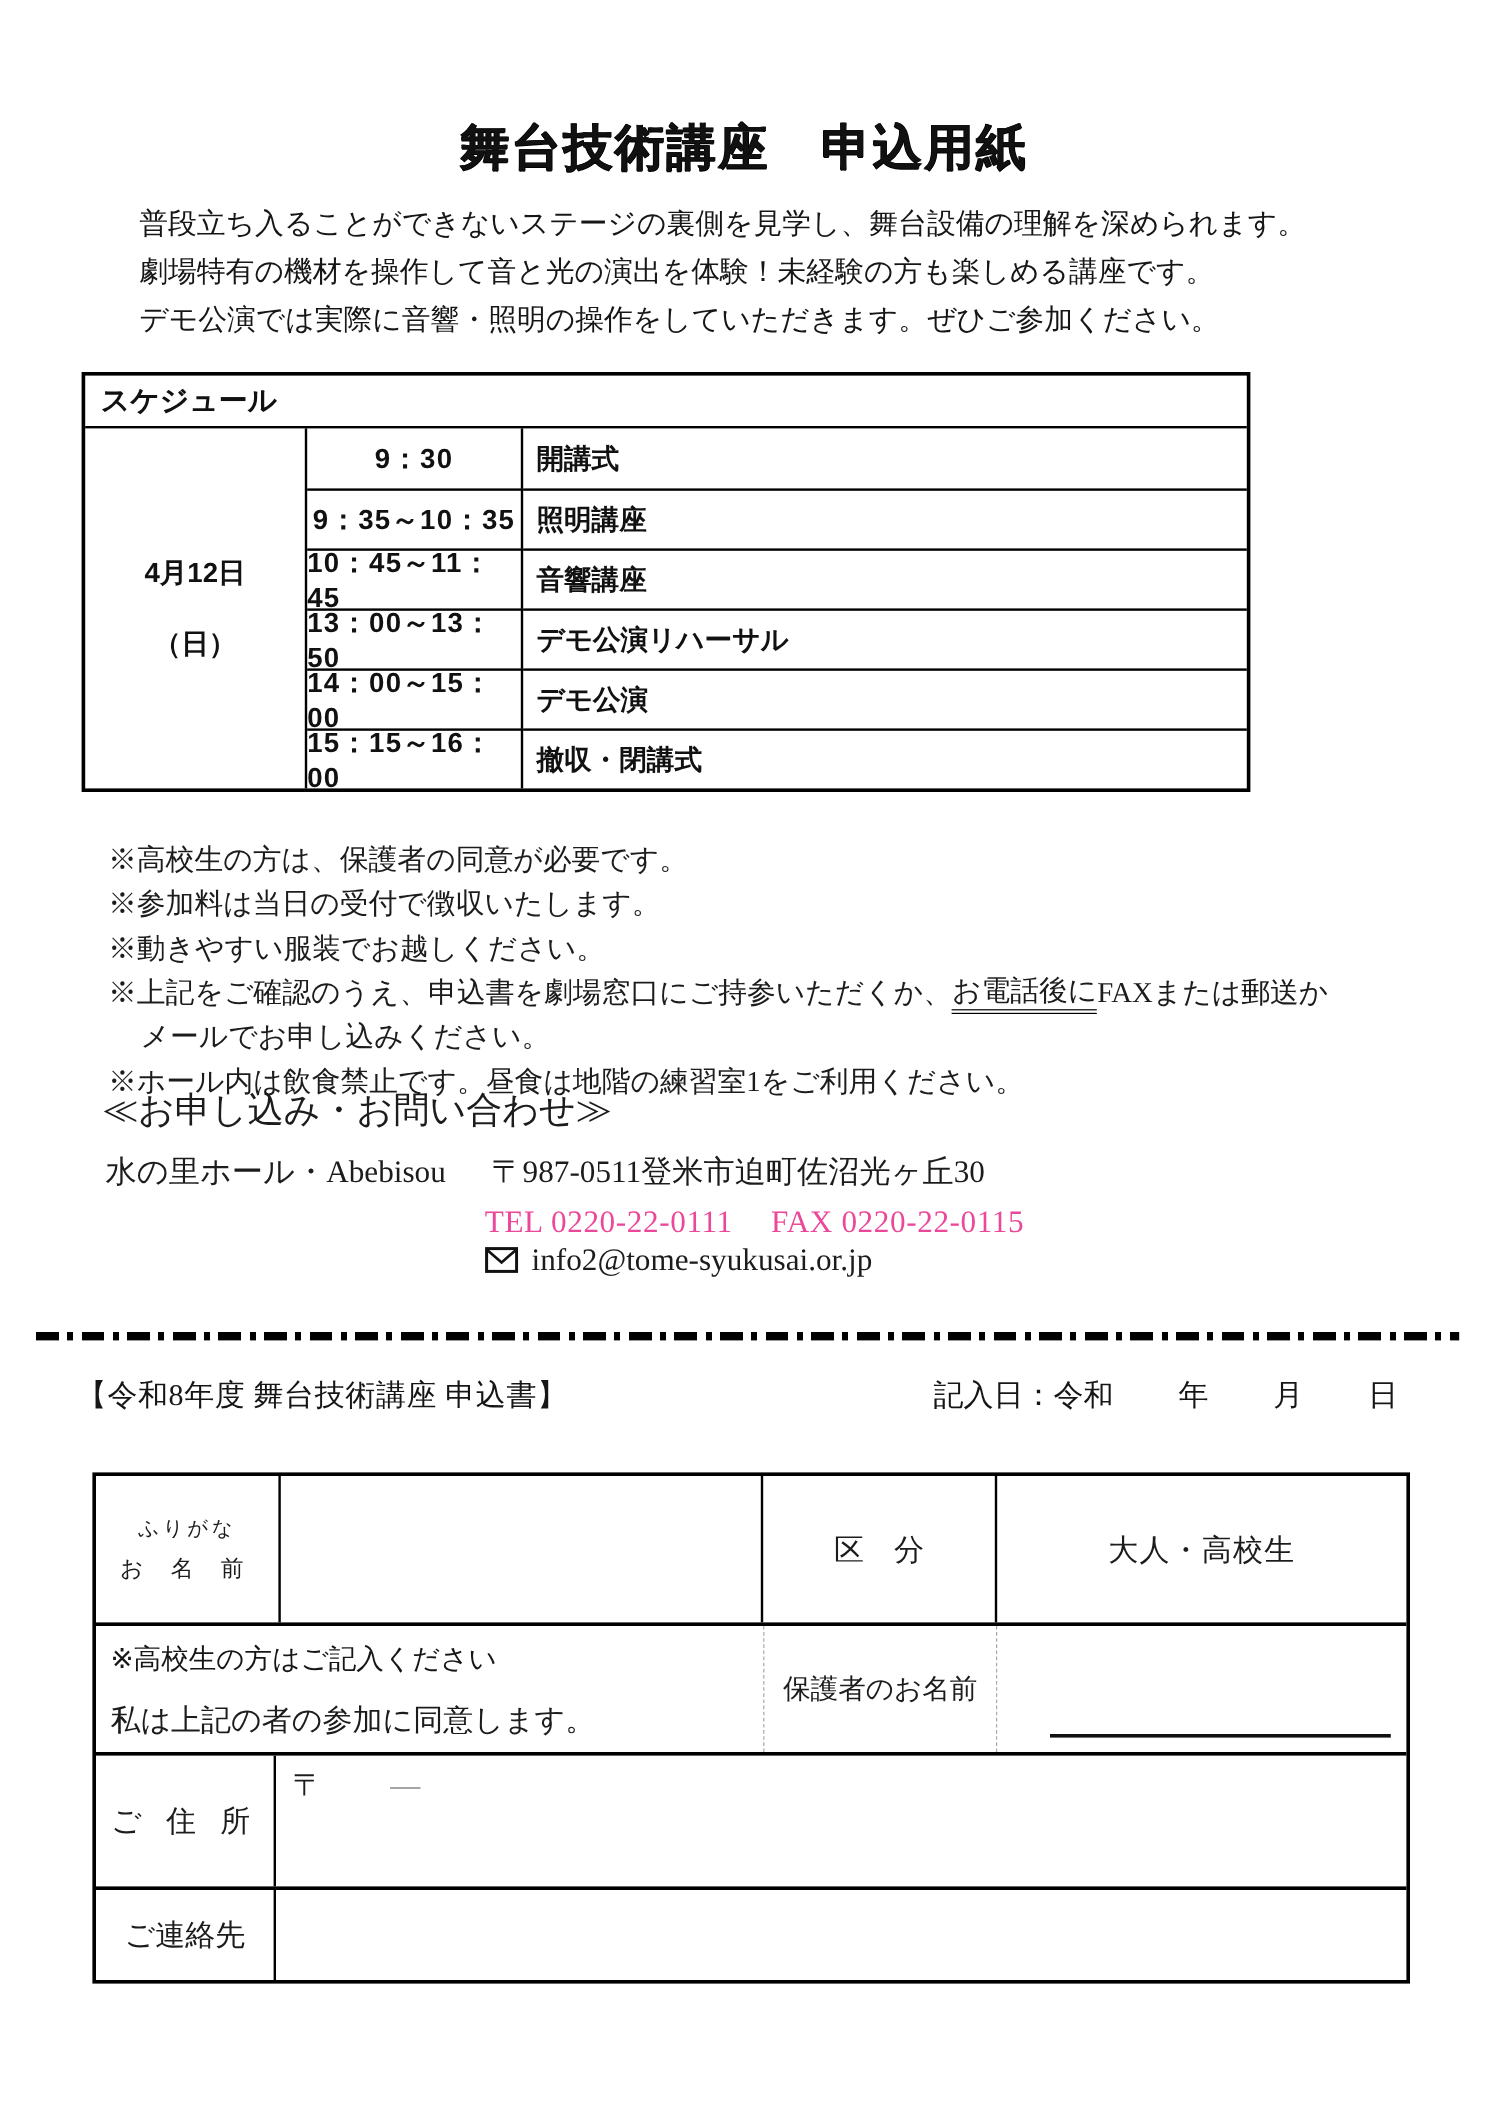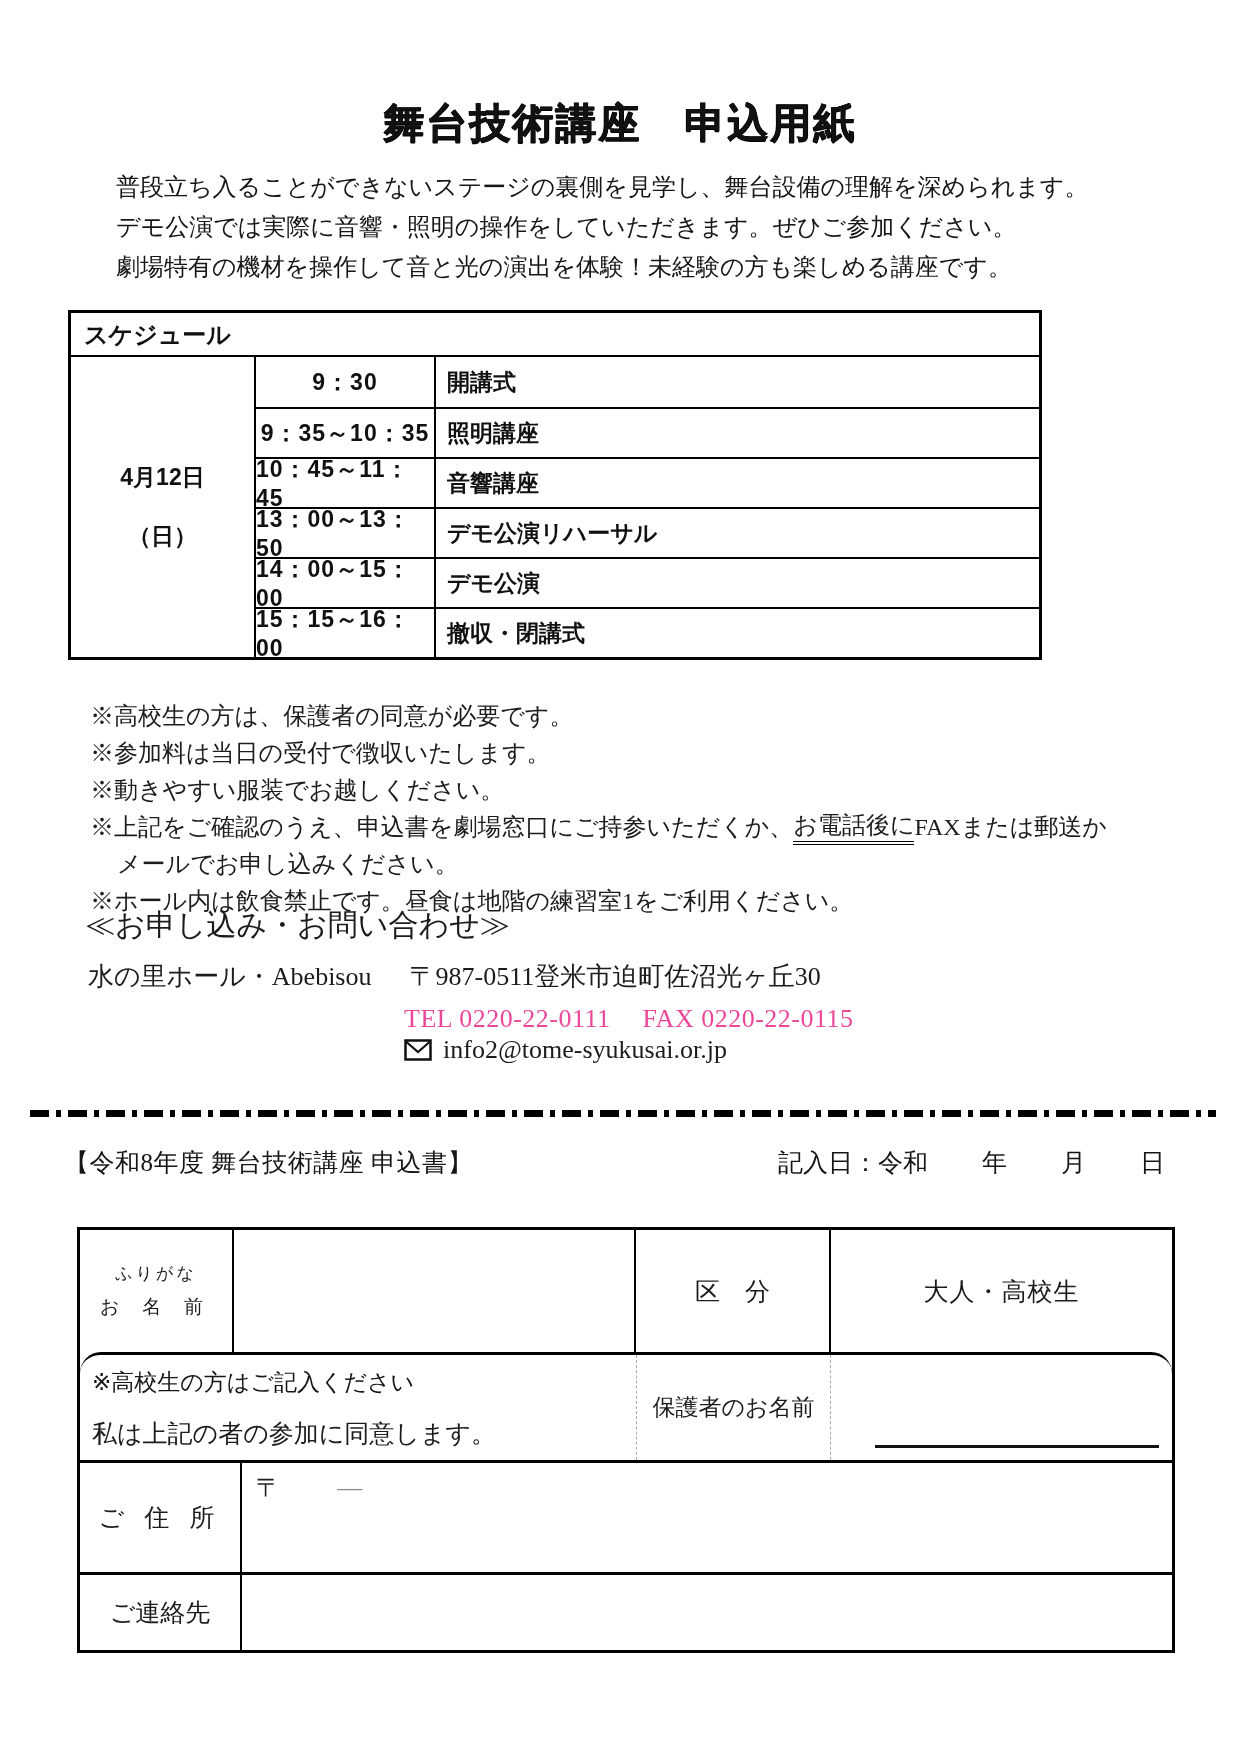--- a/index.html
+++ b/index.html
@@ -52,58 +52,58 @@
   
   .form-header { position: absolute; top: 1146px; left: 0; width: 1240px; height: 34px; font-family: "Liberation Serif", "DejaVu Serif", serif; font-size: 25px; color: #161616; }
   .form-title { position: absolute; left: 64px; top: 0; letter-spacing: 0.5px; }
   .form-date-row { position: absolute; left: 778px; top: 0; display: flex; gap: 54px; white-space: pre; }
 
   
   .form-table { position: absolute; top: 1227px; left: 77px; width: 1098px; border: 3px solid #000; background: #fff; font-family: "Liberation Serif", "DejaVu Serif", serif; color: #1c1c1c; }
   .f-row { display: flex; }
   .f-row + .f-row { border-top: 3px solid #000; }
   .row-name { height: 122px; }
-  .row-consent { height: 108px; border-radius: 21px; }
+  .row-consent { height: 108px; }
   .row-address { height: 112px; }
   .row-contact { height: 78px; }
 
   .cell { position: relative; }
   .cell.vline { border-right: 2px solid #000; }
 
   .name-label { width: 154px; display: flex; flex-direction: column; align-items: center; justify-content: center; }
   .furigana { font-size: 17px; letter-spacing: 3px; }
   .name-main { margin-top: 9px; font-size: 19px; letter-spacing: 9px; white-space: pre; }
   .name-input { width: 402px; }
   .kubun-cell { width: 195px; display: flex; align-items: center; justify-content: center; font-size: 25px; white-space: pre; }
   .category-cell { flex: 1; display: flex; align-items: center; justify-content: center; font-size: 25px; letter-spacing: 1px; }
 
   .consent-cell { width: 556px; padding: 12px 0 0 12px; }
   .consent-note { font-family: "Liberation Sans", "DejaVu Sans", sans-serif; font-size: 23px; color: #161616; }
   .consent-statement { margin-top: 19px; font-size: 25px; }
   .guardian-cell { width: 195px; border-left: 1px dashed #a9a9a9; border-right: 1px dashed #a9a9a9; display: flex; align-items: center; justify-content: center; font-size: 23px; }
   .signature-cell { flex: 1; }
   .sig-line { position: absolute; left: 44px; right: 13px; bottom: 12px; border-bottom: 3px solid #111; }
 
-  .side-label { width: 162px; display: flex; align-items: center; justify-content: center; font-size: 25px; }
+  .side-label { width: 150px; display: flex; align-items: center; justify-content: center; font-size: 25px; }
   .ls6 { letter-spacing: 7px; white-space: pre; }
   .addr-input { flex: 1; padding: 8px 0 0 14px; font-size: 25px; }
   .postal-dash { margin-left: 50px; color: #8a8a8a; }
   .contact-input { flex: 1; }
 </style>
 </head>
 <body>
 
 <div id="page">
 
   <div class="doc-title sans">舞台技術講座　申込用紙</div>
 
   <div class="intro sans">
     <div>普段立ち入ることができないステージの裏側を見学し、舞台設備の理解を深められます。</div>
+    <div>劇場特有の機材を操作して音と光の演出を体験！未経験の方も楽しめる講座です。</div>
     <div>デモ公演では実際に音響・照明の操作をしていただきます。ぜひご参加ください。</div>
-    <div>劇場特有の機材を操作して音と光の演出を体験！未経験の方も楽しめる講座です。</div>
   </div>
 
   <div class="schedule">
     <div class="schedule-header">スケジュール</div>
     <div class="schedule-body">
       <div class="sch-date">
         <span>4月12日</span>
         <span>（日）</span>
       </div>
 

